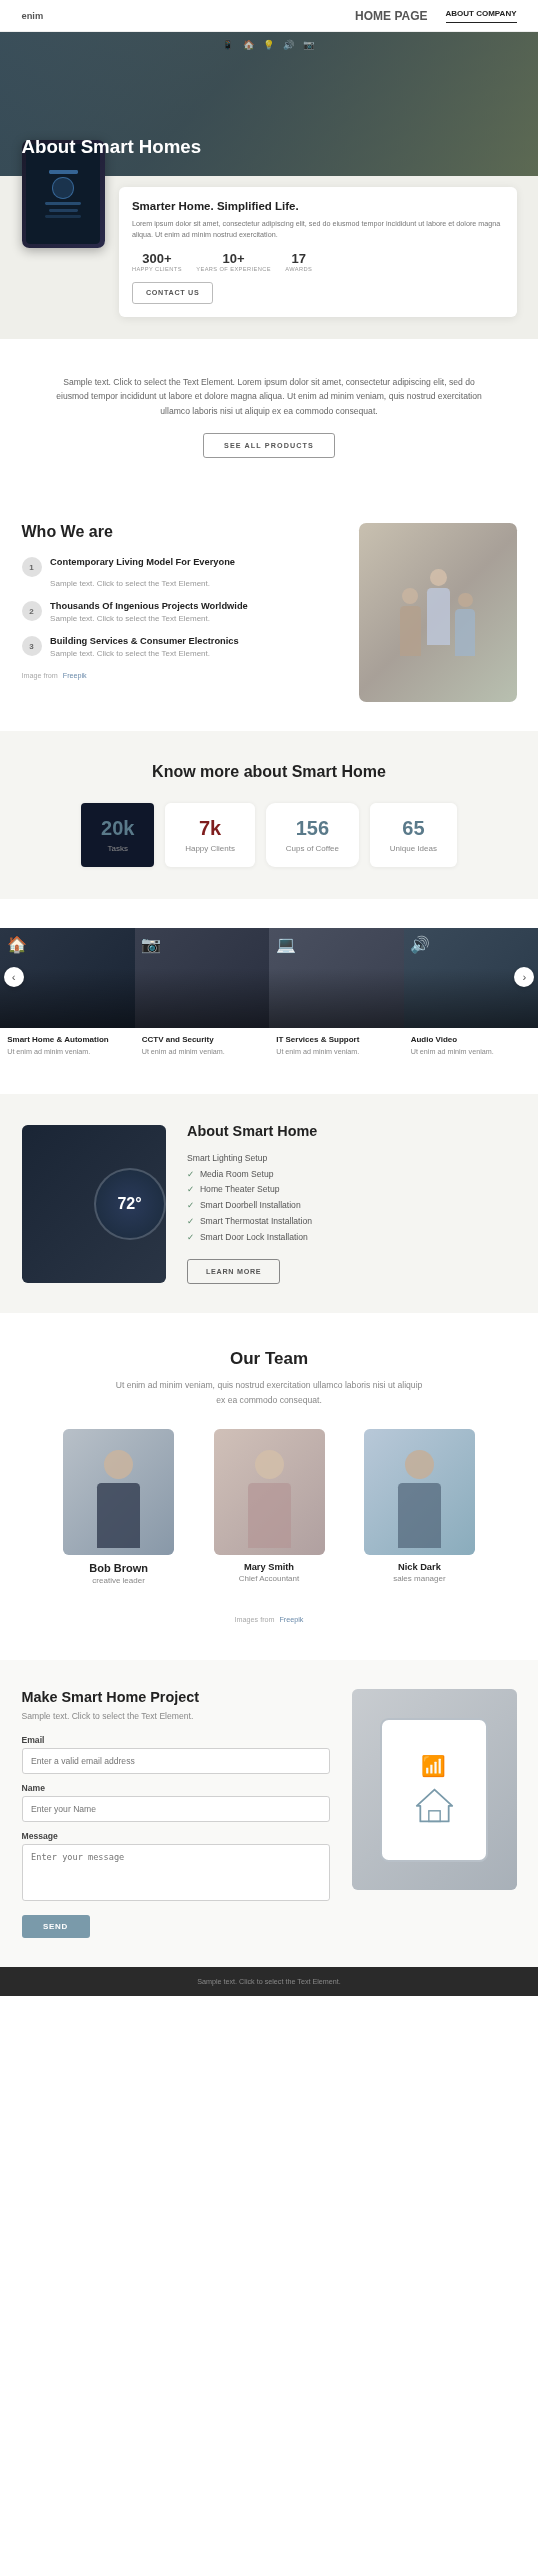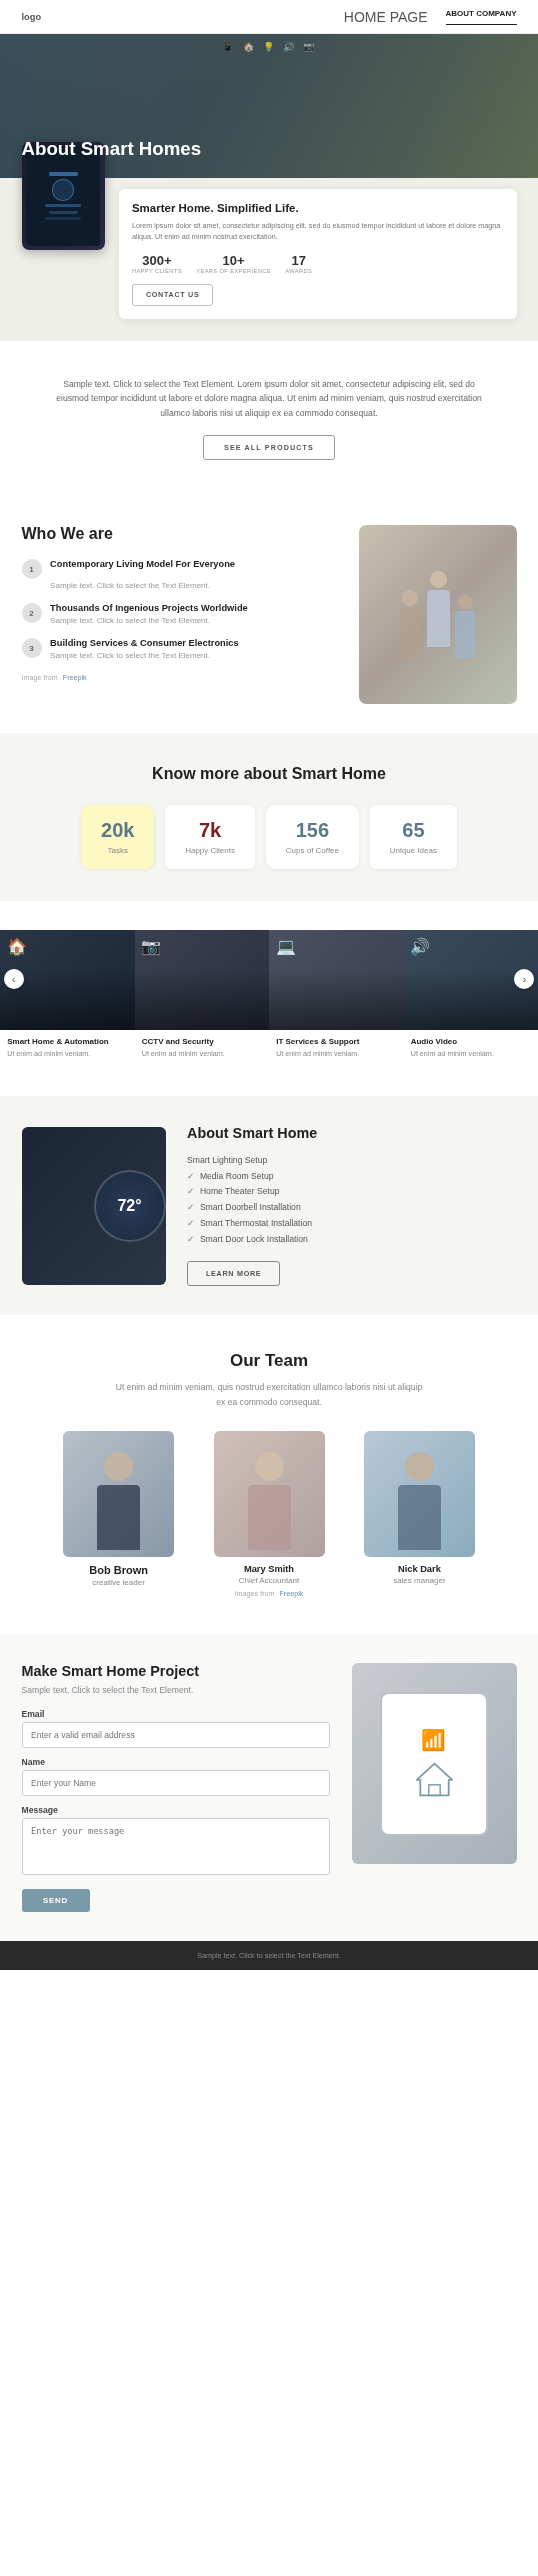--- a/index.html
+++ b/index.html
@@ -12,23 +12,23 @@
       position: sticky; top: 0; z-index: 100;
     }
 
     
     footer { background: #2a2a2a; padding: 10.8px 21.5px; text-align: center; }
   </style>
 </head>
 <body>
 
 <nav>
-  <span style="font-size:9.3px;font-weight:bold;color:#555;">logo</span>
+  <span style="font-size:9.3px;font-weight:bold;color:#555;">enim</span>
   <div style="display:flex;gap:18px;">
-    <a style="font-size:14px;font-weight:400;color:#555;text-decoration:none;">HOME PAGE</a>
+    <a style="font-size:12px;font-weight:700;color:#555;text-decoration:none;">HOME PAGE</a>
     <a style="font-size:8px;font-weight:700;color:#222;text-decoration:none;border-bottom:1.4px solid #222;padding-bottom:1.4px;">ABOUT COMPANY</a>
   </div>
 </nav>
 
 <div style="position:relative;height:144px;background:linear-gradient(135deg,#5a7080 0%,#3d5060 40%,#6a7a60 100%);overflow:hidden;">
   <div style="position:absolute;inset:0;background:linear-gradient(to right,rgba(50,70,80,0.8),rgba(80,90,70,0.5));"></div>
   <div style="position:absolute;top:7.2px;left:50%;transform:translateX(-50%);display:flex;gap:8.6px;z-index:2;">
     <span style="color:rgba(255,255,255,0.7);font-size:9.3px;">📱</span>
     <span style="color:rgba(255,255,255,0.7);font-size:9.3px;">🏠</span>
     <span style="color:rgba(255,255,255,0.7);font-size:9.3px;">💡</span>
@@ -129,21 +129,21 @@
           <div style="width:20px;height:47px;border-radius:4.3px 4.3px 0 0;background:rgba(160,180,200,0.8);"></div>
         </div>
       </div>
     </div>
   </div>
 </div>
 
 <div style="background:#f5f5f2;padding:32px 21.5px;text-align:center;">
   <h2 style="font-size:16px;font-weight:700;color:#222;margin-bottom:21.5px;">Know more about Smart Home</h2>
   <div style="display:flex;justify-content:center;gap:10.8px;">
-    <div style="background:#fef9c3;border-radius:9px;padding:14.4px 20px;text-align:center;box-shadow:0 0.7px 4.3px rgba(0,0,0,0.06);">
+    <div style="background:#0f172a;border-radius:4px;padding:14.4px 20px;text-align:center;box-shadow:0 0.7px 4.3px rgba(0,0,0,0.06);">
       <div style="font-size:20px;font-weight:700;color:#5a7a8a;">20k</div>
       <div style="font-size:8px;color:#888;margin-top:3.6px;">Tasks</div>
     </div>
     <div style="background:#fff;border-radius:5.7px;padding:14.4px 20px;text-align:center;box-shadow:0 0.7px 4.3px rgba(0,0,0,0.06);">
       <div style="font-size:20px;font-weight:700;color:#7f1d1d;">7k</div>
       <div style="font-size:8px;color:#888;margin-top:3.6px;">Happy Clients</div>
     </div>
     <div style="background:#fff;border-radius:9px;padding:14.4px 20px;text-align:center;box-shadow:0 0.7px 4.3px rgba(0,0,0,0.06);">
       <div style="font-size:20px;font-weight:700;color:#5a7a8a;">156</div>
       <div style="font-size:8px;color:#888;margin-top:3.6px;">Cups of Coffee</div>
@@ -279,21 +279,21 @@
         <div style="display:flex;flex-direction:column;align-items:center;gap:1.4px;padding-top:14.4px;">
           <div style="width:29px;height:29px;border-radius:50%;background:rgba(195,175,155,0.9);"></div>
           <div style="width:43px;height:65px;border-radius:4.3px 4.3px 0 0;background:rgba(80,100,120,0.7);margin-top:2.2px;"></div>
         </div>
       </div>
       <div style="font-size:9.3px;font-weight:700;color:#222;margin-bottom:2.2px;">Nick Dark</div>
       <div style="font-size:8px;color:#888;">sales manager</div>
     </div>
 
   </div>
-  <div style="font-size:7.2px;color:#aaa;margin-top:2px;">
+  <div style="font-size:7.2px;color:#aaa;margin-top:30px;">
     <span>Images from</span>
     <a style="color:#6a8aaa;text-decoration:none;margin-left:2.9px;">Freepik</a>
   </div>
 </div>
 
 <div style="padding:29px 21.5px;display:flex;gap:21.5px;align-items:flex-start;background:#f9f9f7;">
   <div style="flex:1;">
     <h2 style="font-size:14.4px;font-weight:700;color:#222;margin-bottom:5.7px;">Make Smart Home Project</h2>
     <p style="font-size:8.6px;color:#888;margin-bottom:14.4px;">Sample text. Click to select the Text Element.</p>
 

